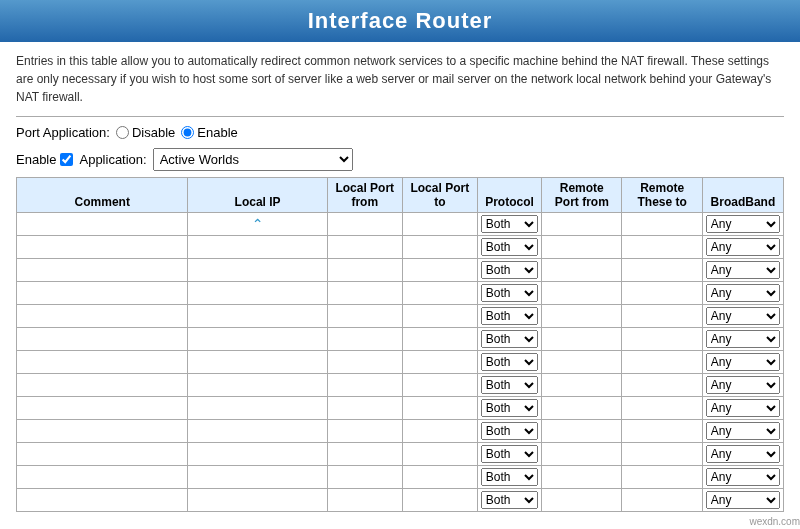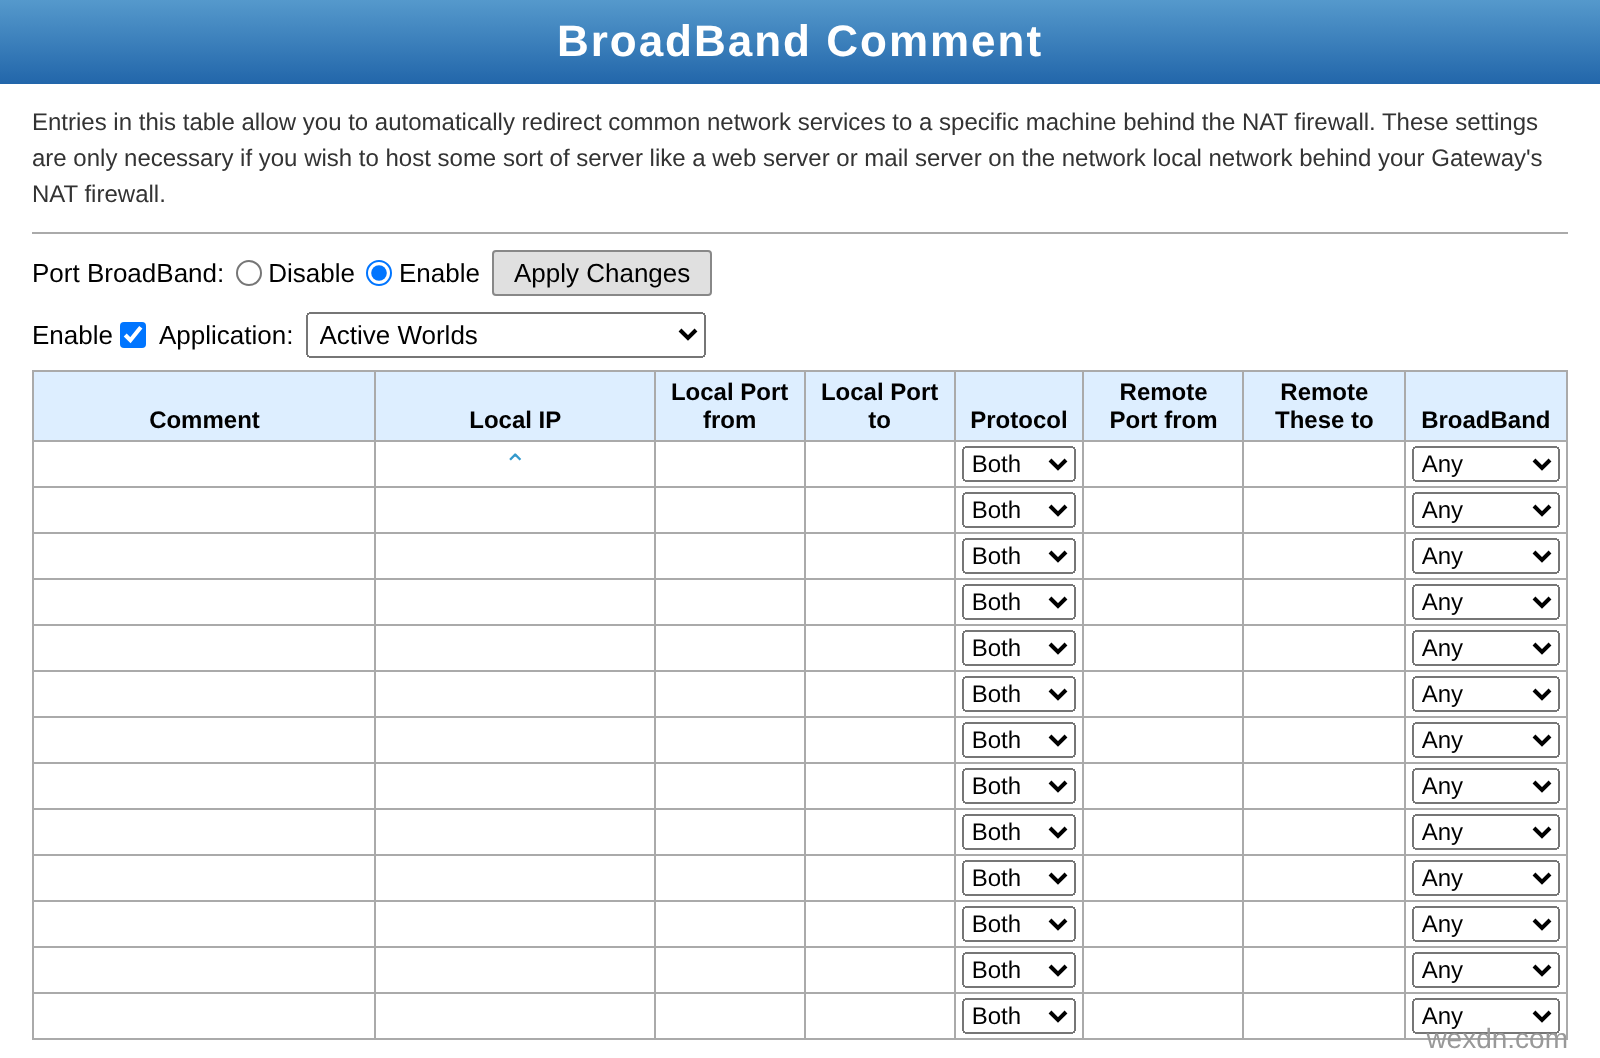--- a/index.html
+++ b/index.html
@@ -122,47 +122,46 @@
 
     .first-row-indicator {
       color: #3399cc;
       font-size: 14px;
       text-align: center;
     }
 
     .watermark {
       position: fixed;
       bottom: 2px;
-      right: 16px;
-      font-size: 14px;
+      right: 0;
+      font-size: 10px;
       color: #999;
     }
   </style>
 </head>
 <body>
 
 <div>
-  <div class="header">BroadBand Comment</div>
+  <div class="header">Interface Router</div>
 </div>
 
 <div class="content">
   <div class="description">Entries in this table allow you to automatically redirect common network services to a specific machine behind the NAT firewall. These settings are only necessary if you wish to host some sort of server like a web server or mail server on the network local network behind your Gateway's NAT firewall.</div>
   <hr class="divider">
 
   <div class="pf-toggle-row">
-    <span>Port BroadBand:</span>
+    <span>Port Application:</span>
     <label>
       <input type="radio" name="pf_mode" value="disable" style="">
       <span>Disable</span>
     </label>
     <label>
       <input type="radio" name="pf_mode" value="enable" checked="" style="">
       <span>Enable</span>
     </label>
-    <button class="apply-btn">Apply Changes</button>
   </div>
 
   <div class="app-row">
     <label>
       <span>Enable</span>
       <input type="checkbox" checked="" style="">
     </label>
     <span>Application:</span>
     <select class="app-select">
       <option>Active Worlds</option>

